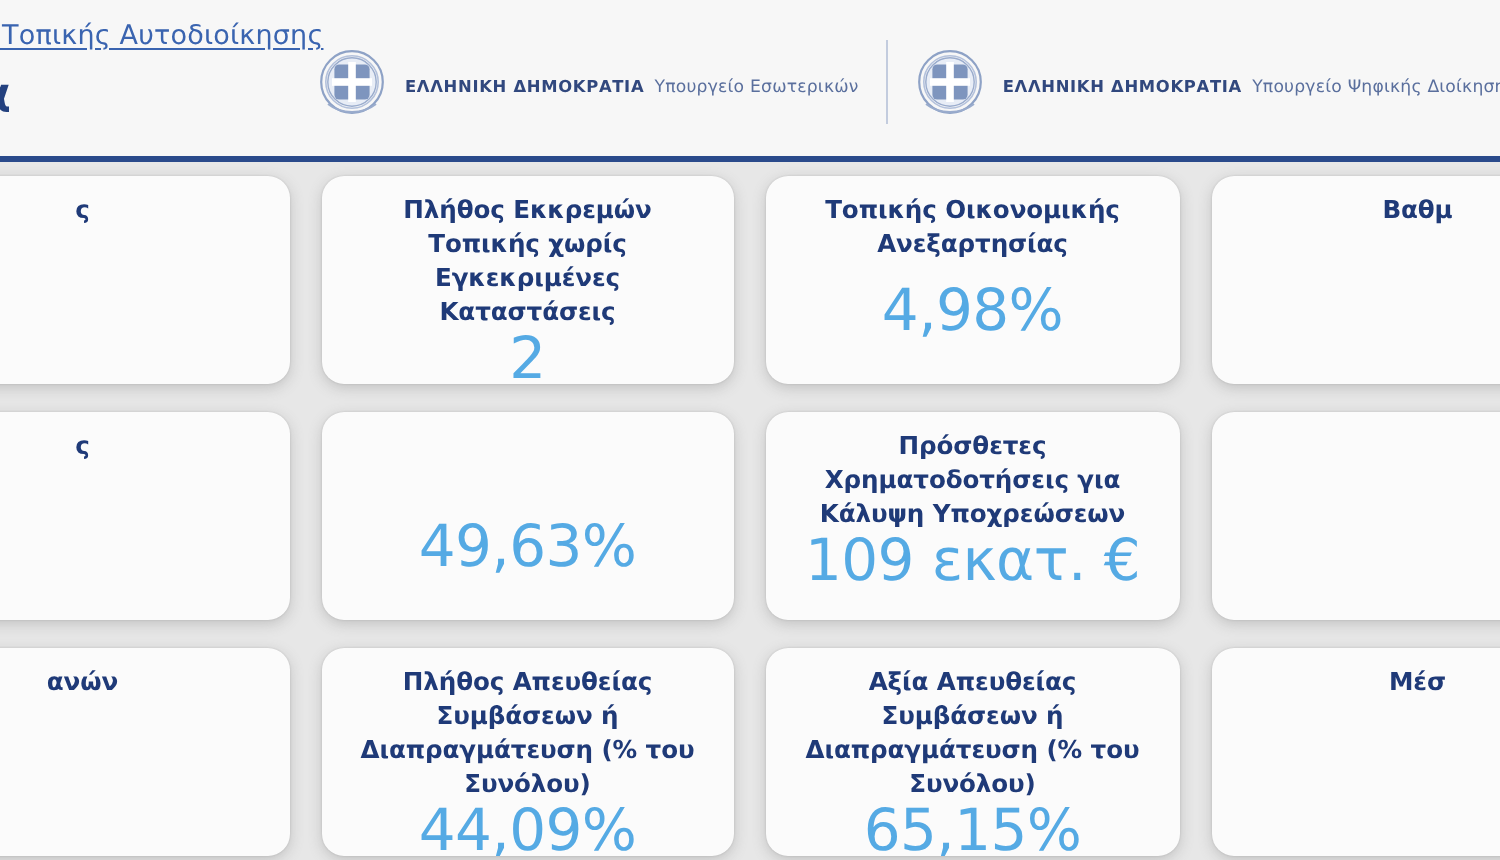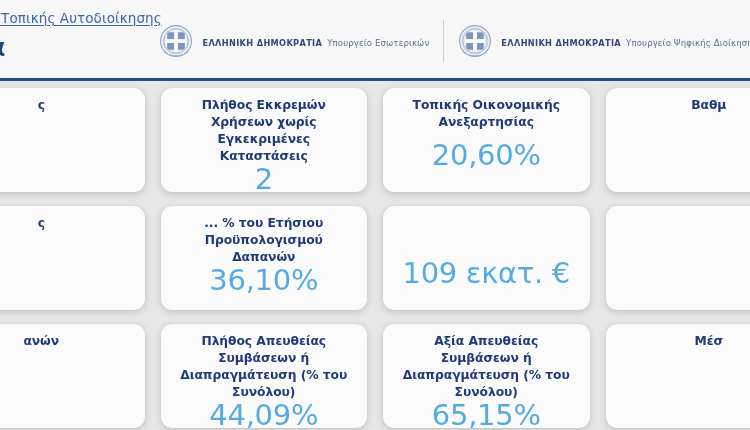--- a/index.html
+++ b/index.html
@@ -203,45 +203,45 @@
 </div>
 
 <div id="card-grid">
 
   <div class="kpi-card">
     <div class="kpi-title">ς</div>
     <div class="kpi-value"></div>
   </div>
 
   <div class="kpi-card">
-    <div class="kpi-title">Πλήθος Εκκρεμών Χρήσεων χωρίς Εγκεκριμένες Καταστάσεις</div>
+    <div class="kpi-title">Πλήθος Εκκρεμών Τοπικής χωρίς Εγκεκριμένες Καταστάσεις</div>
     <div class="kpi-value">2</div>
   </div>
 
   <div class="kpi-card">
     <div class="kpi-title">Τοπικής Οικονομικής Ανεξαρτησίας</div>
-    <div class="kpi-value">20,60%</div>
+    <div class="kpi-value">4,98%</div>
   </div>
 
   <div class="kpi-card">
     <div class="kpi-title">Βαθμ</div>
     <div class="kpi-value"></div>
   </div>
 
   <div class="kpi-card">
     <div class="kpi-title">ς</div>
     <div class="kpi-value"></div>
   </div>
 
   <div class="kpi-card">
-    <div class="kpi-title">... % του Ετήσιου Προϋπολογισμού Δαπανών</div>
-    <div class="kpi-value">36,10%</div>
-  </div>
-
-  <div class="kpi-card">
+    <div class="kpi-value">49,63%</div>
+  </div>
+
+  <div class="kpi-card">
+    <div class="kpi-title">Πρόσθετες Χρηματοδοτήσεις για Κάλυψη Υποχρεώσεων</div>
     <div class="kpi-value">109 εκατ. €</div>
   </div>
 
   <div class="kpi-card">
     <div class="kpi-title"></div>
     <div class="kpi-value"></div>
   </div>
 
   <div class="kpi-card">
     <div class="kpi-title">ανών</div>

